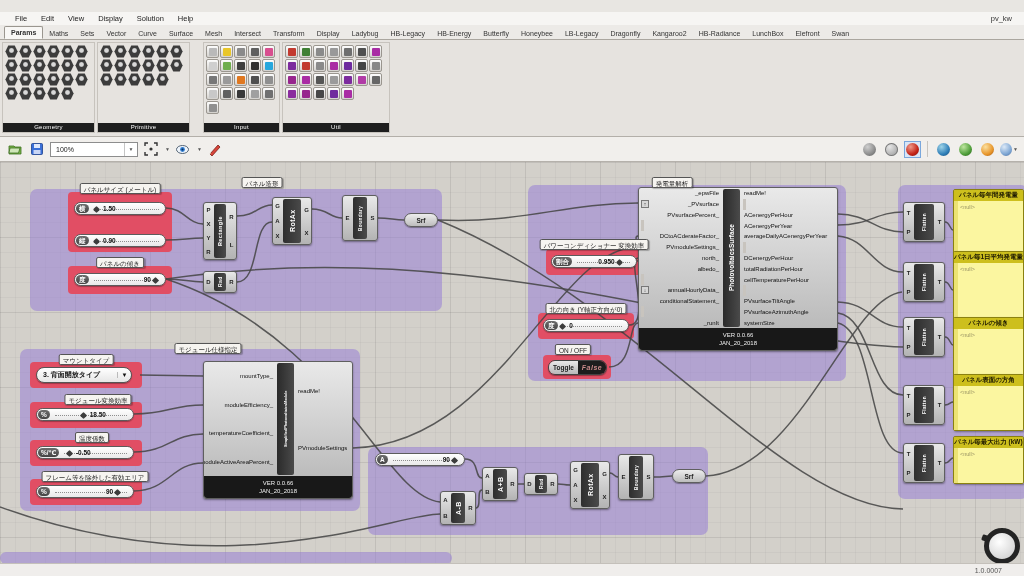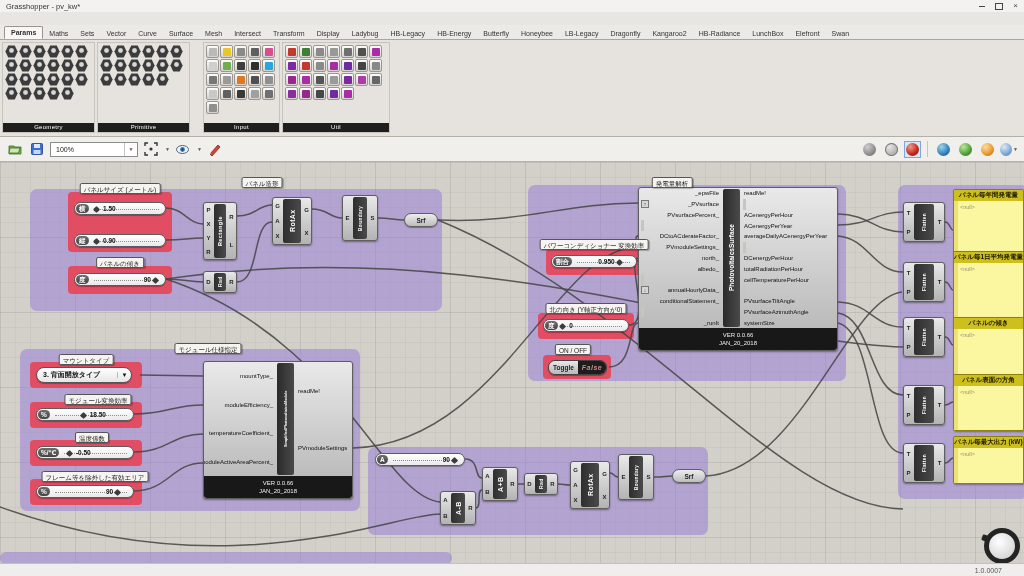--- a/index.html
+++ b/index.html
@@ -139,29 +139,32 @@
 
   .statusbar { position:absolute; left:0; top:563px; width:1024px; height:13px; background:#f0eeec;
                border-top:1px solid #c4c0ba; display:flex; align-items:center; }
   .statusver { margin-left:auto; font-size:7px; color:#555; padding-right:22px; }
 </style>
 </head>
 <body>
 
 <div class="app">
 
-  <div class="titlebar">
-    <span>Grasshopper - pv_kw*</span>
-    <div class="winbtns">
-      <span class="winbtn wb-min"></span>
-      <span class="winbtn wb-max"></span>
-      <span class="winbtn wb-close">×</span>
-    </div>
+
+  <div class="menubar">
+    <span style="display:flex;">
+        <span class="menu-item">File</span>
+        <span class="menu-item">Edit</span>
+        <span class="menu-item">View</span>
+        <span class="menu-item">Display</span>
+        <span class="menu-item">Solution</span>
+        <span class="menu-item">Help</span>
+      </span>
+    <span class="menu-doc">pv_kw</span>
   </div>
-
 
   <div class="tabbar">
       <span class="tab active">Params</span>
       <span class="tab">Maths</span>
       <span class="tab">Sets</span>
       <span class="tab">Vector</span>
       <span class="tab">Curve</span>
       <span class="tab">Surface</span>
       <span class="tab">Mesh</span>
       <span class="tab">Intersect</span>

